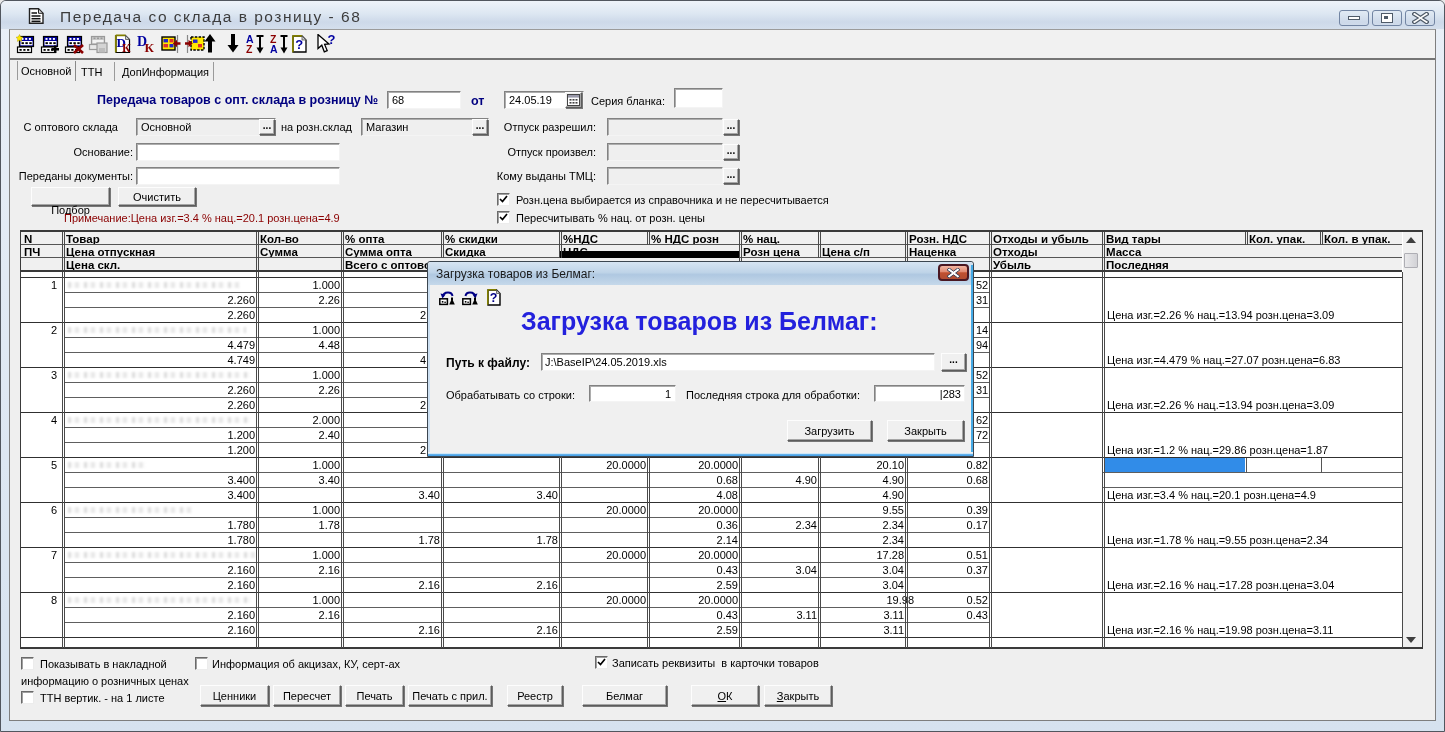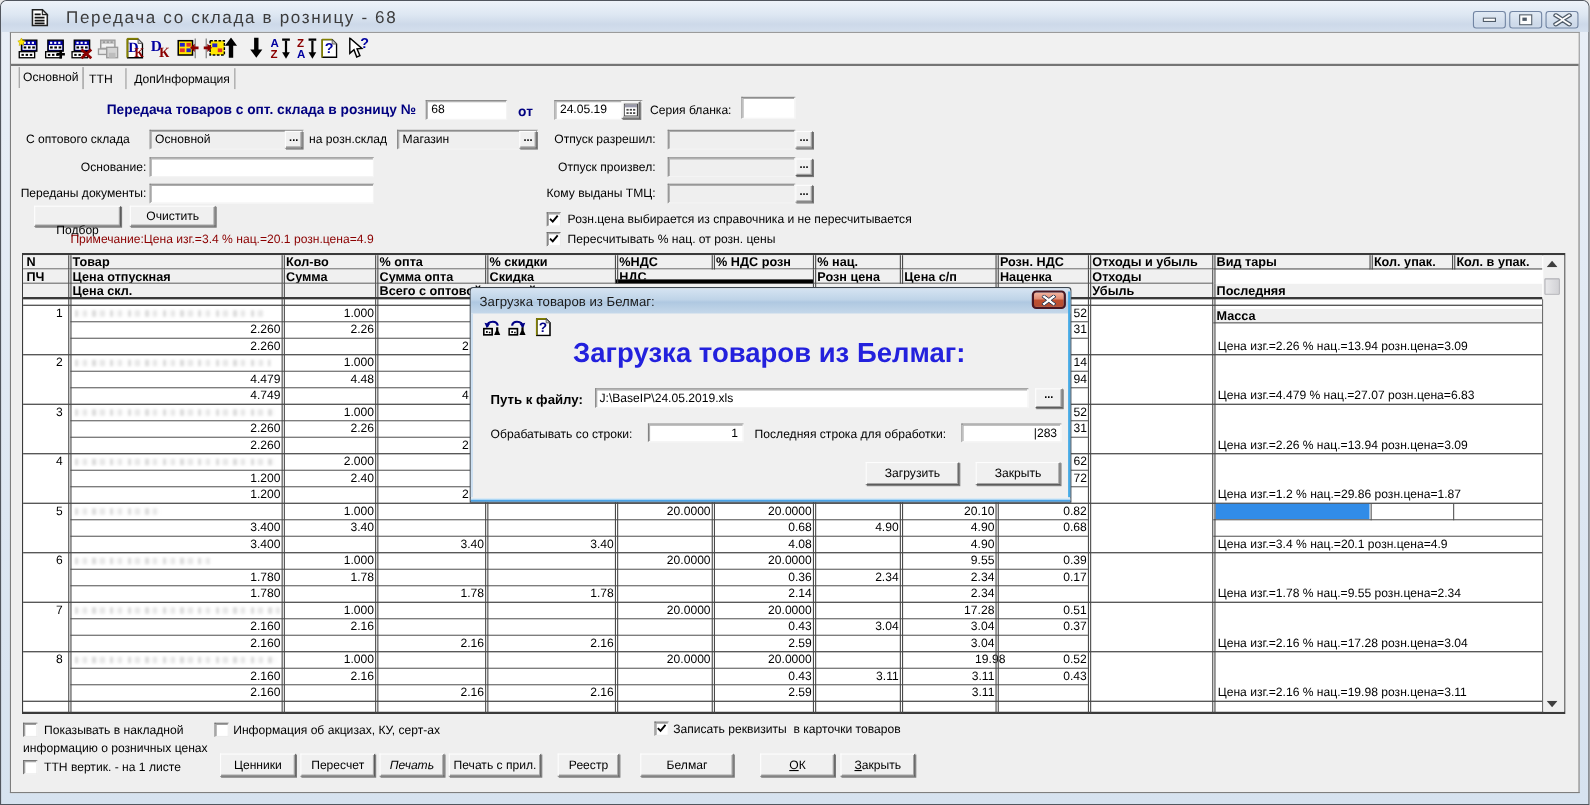--- a/index.html
+++ b/index.html
@@ -276,26 +276,26 @@
 <div class="hcell" style="left:906px;top:232px;width:84px;height:13px;border-bottom:1px solid #555;">Розн. НДС</div>
 <div class="hcell" style="left:990px;top:232px;width:113px;height:13px;border-bottom:1px solid #555;">Отходы и убыль</div>
 <div class="hcell" style="left:1103px;top:232px;width:143px;height:13px;border-bottom:1px solid #555;">Вид тары</div>
 <div class="hcell" style="left:1246px;top:232px;width:75px;height:13px;border-bottom:1px solid #555;">Кол. упак.</div>
 <div class="hcell" style="left:1321px;top:232px;width:81px;height:13px;border-bottom:1px solid #555;">Кол. в упак.</div>
 <div class="hcell" style="left:21px;top:245px;width:42px;height:13px;border-bottom:1px solid #555;">ПЧ</div>
 <div class="hcell" style="left:63px;top:245px;width:194px;height:13px;border-bottom:1px solid #555;">Цена отпускная</div>
 <div class="hcell" style="left:257px;top:245px;width:85px;height:13px;border-bottom:1px solid #555;">Сумма</div>
 <div class="hcell" style="left:342px;top:245px;width:100px;height:13px;border-bottom:1px solid #555;">Сумма опта</div>
 <div class="hcell" style="left:442px;top:245px;width:118px;height:13px;border-bottom:1px solid #555;">Скидка</div>
-<div class="hcell" style="left:560px;top:245px;width:180px;height:13px;border-bottom:4px solid #000000;">НДС</div>
+<div class="hcell" style="left:560px;top:245px;width:180px;height:13px;border-bottom:7px solid #000000;">НДС</div>
 <div class="hcell" style="left:740px;top:245px;width:79px;height:13px;border-bottom:1px solid #555;">Розн цена</div>
 <div class="hcell" style="left:819px;top:245px;width:87px;height:13px;border-bottom:1px solid #555;">Цена с/п</div>
 <div class="hcell" style="left:906px;top:245px;width:84px;height:13px;border-bottom:1px solid #555;">Наценка</div>
 <div class="hcell" style="left:990px;top:245px;width:113px;height:13px;border-bottom:1px solid #555;">Отходы</div>
-<div class="hcell" style="left:1103px;top:245px;width:299px;height:13px;border-bottom:1px solid #555;margin-top:36px;">Масса</div>
+<div class="hcell" style="left:1103px;top:245px;width:299px;height:13px;border-bottom:1px solid #555;">Масса</div>
 <div class="hcell" style="left:21px;top:258px;width:42px;height:14px;border-bottom:1px solid #555;"></div>
 <div class="hcell" style="left:63px;top:258px;width:194px;height:14px;border-bottom:1px solid #555;">Цена скл.</div>
 <div class="hcell" style="left:257px;top:258px;width:85px;height:14px;border-bottom:1px solid #555;"></div>
 <div class="hcell" style="left:342px;top:258px;width:398px;height:14px;border-bottom:1px solid #555;">Всего с оптовой скидкой</div>
 <div class="hcell" style="left:740px;top:258px;width:166px;height:14px;border-bottom:1px solid #555;"></div>
 <div class="hcell" style="left:906px;top:258px;width:84px;height:14px;border-bottom:1px solid #555;"></div>
 <div class="hcell" style="left:990px;top:258px;width:113px;height:14px;border-bottom:1px solid #555;">Убыль</div>
 <div class="hcell" style="left:1103px;top:258px;width:299px;height:14px;border-bottom:1px solid #555;">Последняя</div>
 <div class="vl" style="left:62px;top:232px;height:13px;"></div>
 <div class="vl" style="left:64px;top:232px;height:13px;"></div>
@@ -545,21 +545,21 @@
 <div class="lbl" style="left:212px;top:658px;">Информация об акцизах, КУ, серт-ах</div>
 <div class="cb" style="left:595px;top:656px;">
     <svg width="11" height="11" viewBox="0 0 11 11" style="position:absolute;left:0;top:0">
       <path d="M2 5 L4.5 7.5 L9 2" stroke="#000" stroke-width="1.7" fill="none"></path>
     </svg>
   </div>
 <div class="lbl" style="left:612px;top:657px;">Записать реквизиты&nbsp; в карточки товаров</div>
 
 <div class="btn" style="left:200px;top:685px;width:69px;height:21px;padding-top:4px;">Ценники</div>
 <div class="btn" style="left:273px;top:685px;width:68px;height:21px;padding-top:4px;">Пересчет</div>
-<div class="btn" style="left:345px;top:685px;width:59px;height:21px;padding-top:4px;font-style:italic;">Печать</div>
+<div class="btn" style="left:345px;top:685px;width:59px;height:21px;padding-top:4px;">Печать</div>
 <div class="btn" style="left:408px;top:685px;width:84px;height:21px;padding-top:4px;">Печать с прил.</div>
 <div class="btn" style="left:507px;top:685px;width:56px;height:21px;padding-top:4px;">Реестр</div>
 <div class="btn" style="left:582px;top:685px;width:85px;height:21px;padding-top:4px;">Белмаг</div>
 <div class="btn" style="left:691px;top:685px;width:68px;height:21px;padding-top:4px;"><span style="text-decoration:underline">О</span>К</div>
 <div class="btn" style="left:764px;top:685px;width:68px;height:21px;padding-top:4px;"><span style="text-decoration:underline">З</span>акрыть</div>
 
 <div class="abs" style="left:427px;top:261px;width:547px;height:196px;background:#f0f0f0;border:1px solid #3c4650;border-radius:3px 3px 0 0;"></div>
 <div class="abs" style="left:428px;top:262px;width:545px;height:23px;background:linear-gradient(180deg,#d6e4f2 0%,#bfd4e8 45%,#afc8e1 55%,#c5d8ea 100%);border-radius:3px 3px 0 0;"></div>
 <div class="abs" style="left:428px;top:453px;width:545px;height:3px;background:linear-gradient(180deg,#cfe7f7 0%,#cfe7f7 30%,#49a3e8 55%);"></div>
 <div class="abs" style="left:971px;top:265px;width:2px;height:187px;background:#45aae6;"></div>

